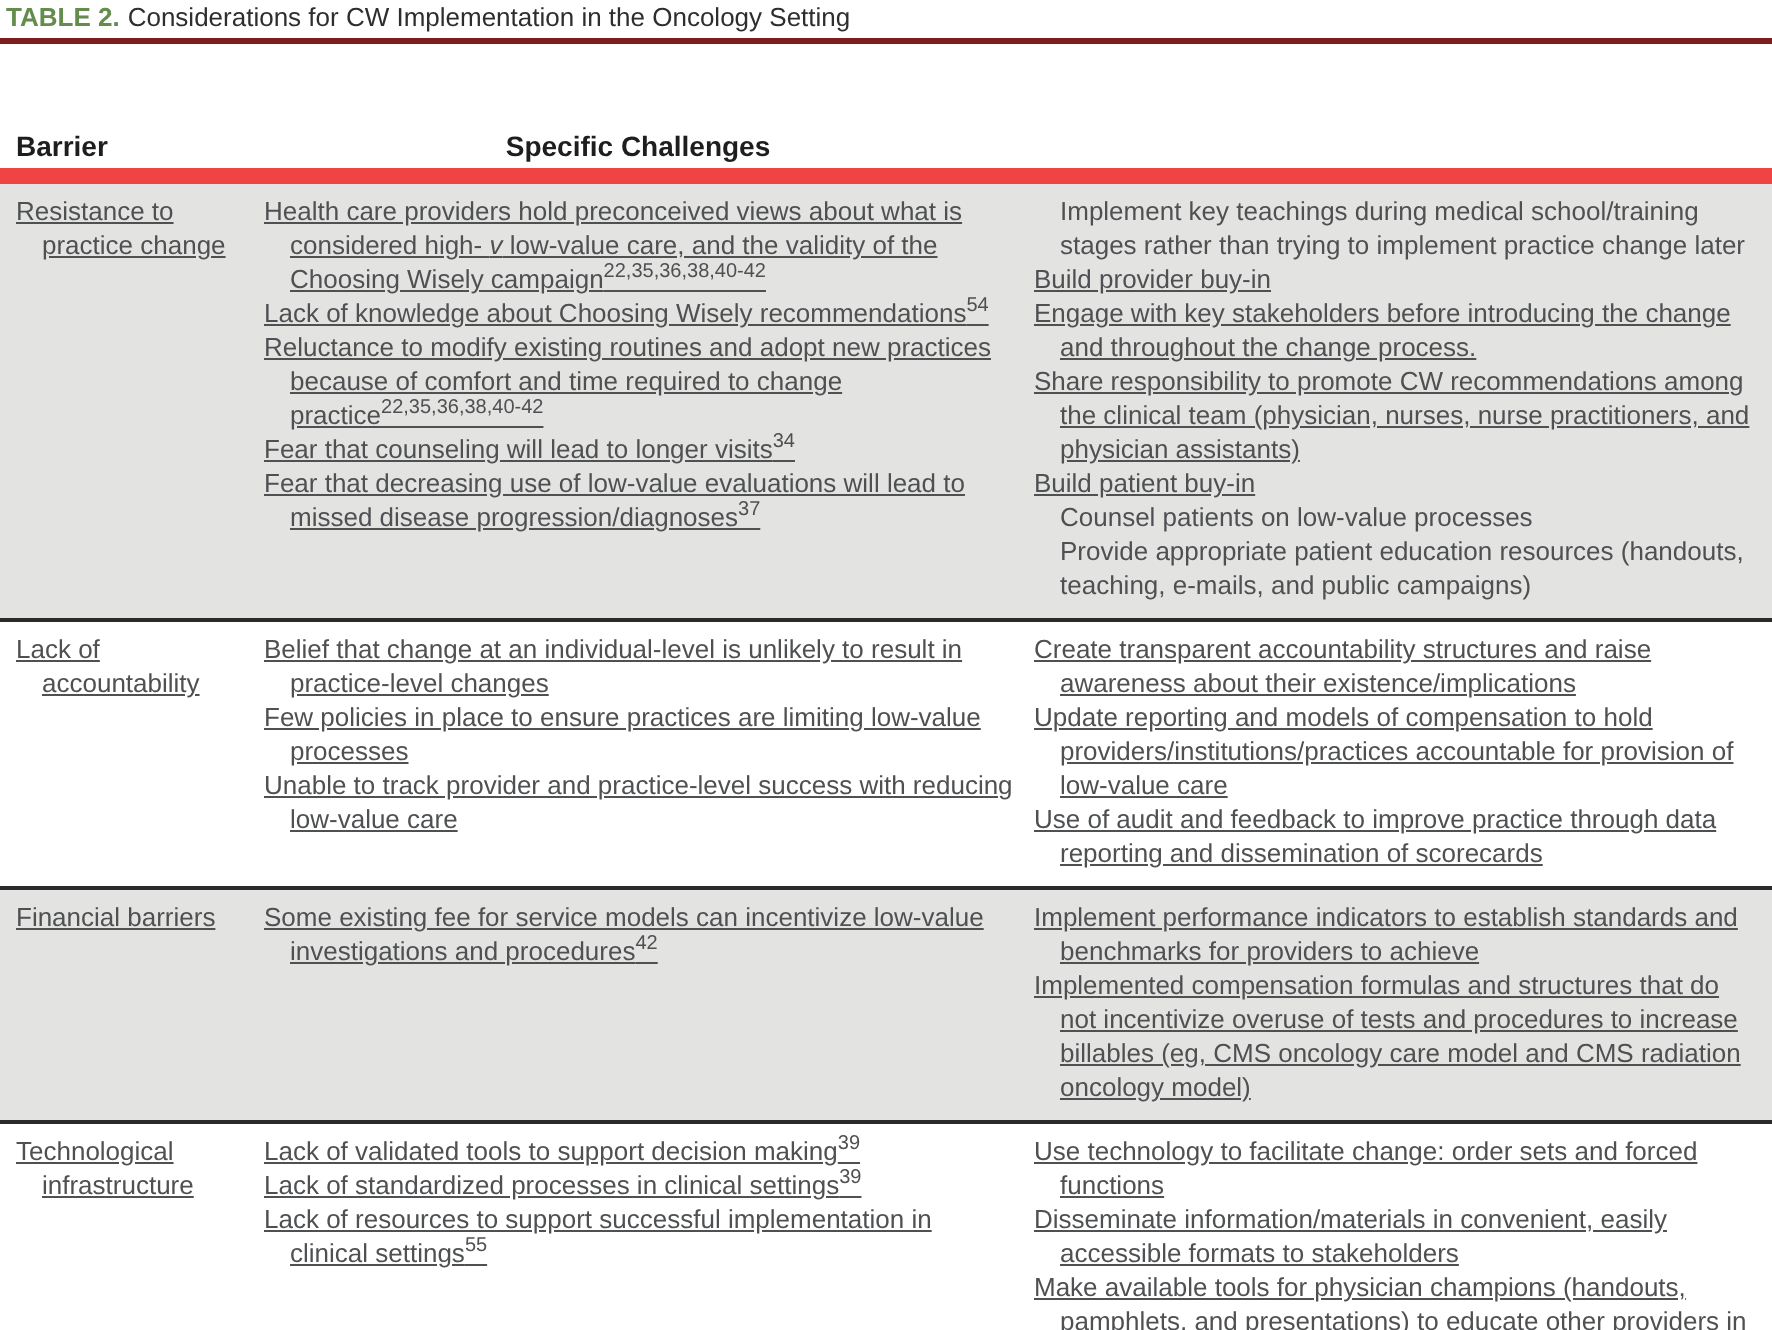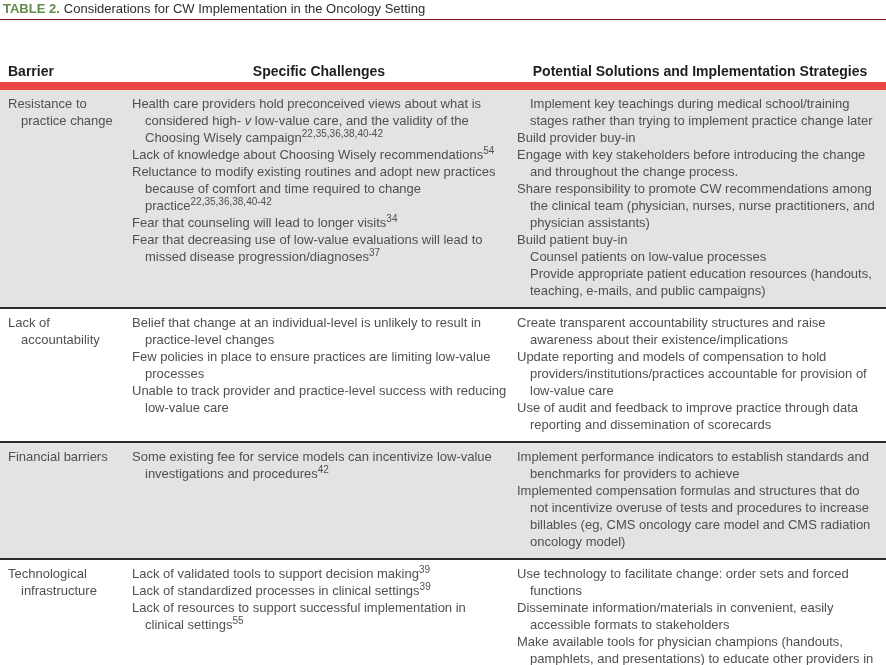--- a/index.html
+++ b/index.html
@@ -15,21 +15,21 @@
     color: #4f5052;
     -webkit-font-smoothing: antialiased;
   }
   .wrap { width: 886px; }
 
   
   .title-bar {
     padding: 2px 4px 3px 3px;
     font-size: 13px;
     line-height: 14px;
-    border-bottom: 1px solid #7f1d1d;
+    border-bottom: 3px solid #7f1d1d;
     white-space: nowrap;
   }
   .title-label {
     font-weight: bold;
     color: #648c4c;
   }
   .title-text {
     color: #2e2e30;
     margin-left: 4px;
   }
@@ -65,20 +65,21 @@
   .cell.c2 { padding-left: 8px; padding-right: 6px; }
   .cell.c3 { padding-left: 3px; padding-right: 6px; }
 
   .item {
     line-height: 17px;
     color: #4f5052;
   }
   .item.hang {
     padding-left: 13px;
     text-indent: -13px;
+    text-decoration: underline;
   }
   .item.indent1 {
     padding-left: 13px;
     text-indent: 0;
   }
   .item sup {
     font-size: 10px;
     line-height: 0;
     vertical-align: super;
     letter-spacing: 0;
@@ -90,21 +91,20 @@
 
 <div class="wrap">
 
   <div class="title-bar">
     <span class="title-label">TABLE 2.</span><span class="title-text">Considerations for CW Implementation in the Oncology Setting</span>
   </div>
 
   <div class="thead">
     <div class="th left">Barrier</div>
     <div class="th center">Specific Challenges</div>
-    <div class="th center">Potential Solutions and Implementation Strategies</div>
   </div>
 
   <div id="table-body">
       <div class="trow shaded">
         <div class="cell c1">
           <div class="item hang">Resistance to practice change</div>
         </div>
         <div class="cell c2">
           <div class="item hang">Health care providers hold preconceived views about what is considered high- <i>v</i> low-value care, and the validity of the Choosing Wisely campaign<sup>22,35,36,38,40-42</sup></div>
           <div class="item hang">Lack of knowledge about Choosing Wisely recommendations<sup>54</sup></div>

